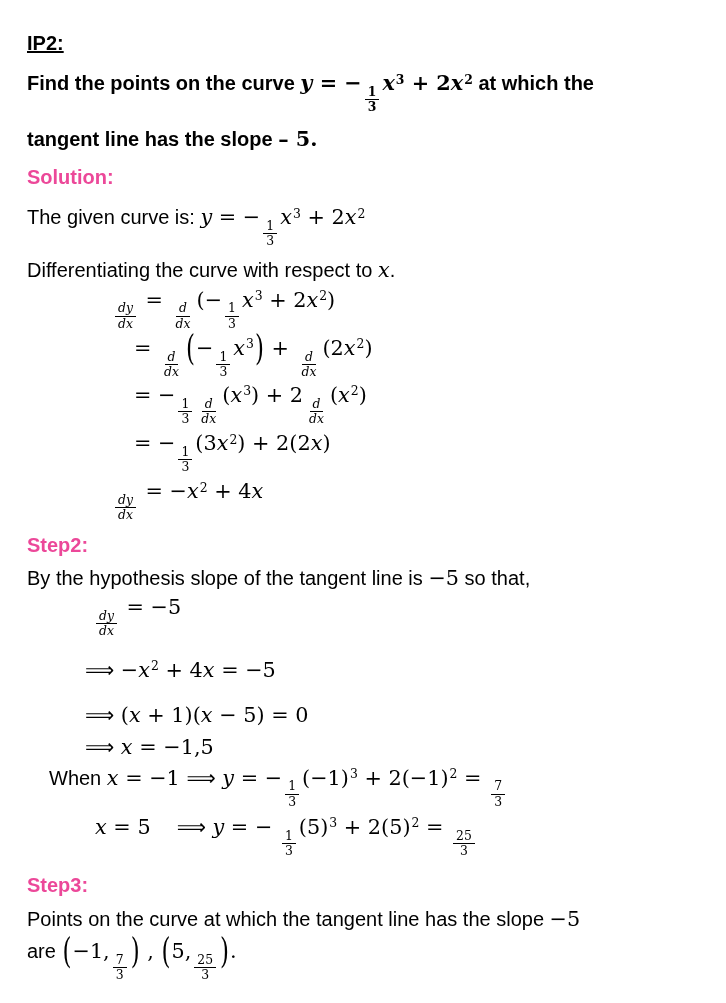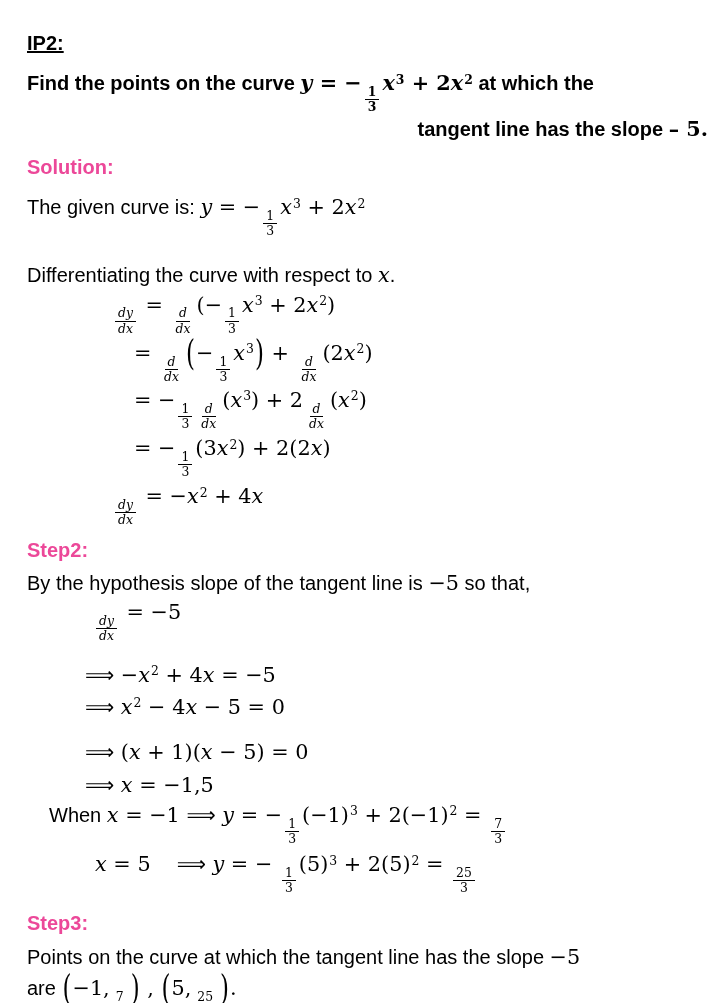--- a/index.html
+++ b/index.html
@@ -69,27 +69,27 @@
 </style>
 </head>
 <body>
 
 <div id="doc">
     <div class="line bold" style="margin-top: 0px; text-decoration: underline;"><span class="txt">IP2:</span></div>
     <div class="line bold" style="margin-top: 13px;"><span class="txt">Find the points on the curve </span><span class="math it">y</span><span class="math"> = −</span><span class="frac math">
         <span class="num">1</span>
         <span class="den">3</span>
       </span><span class="math it">x</span><span class="sup">3</span><span class="math"> + 2</span><span class="math it">x</span><span class="sup">2</span><span class="txt"> at which the</span></div>
-    <div class="line bold" style=" text-align: right;"><span class="txt">tangent line has the slope </span><span class="math">– 5.</span></div>
+    <div class="line bold" style="margin-top: 10px;"><span class="txt">tangent line has the slope </span><span class="math">– 5.</span></div>
     <div class="line red" style="margin-top: 12px;"><span class="txt">Solution:</span></div>
     <div class="line" style="margin-top: 14px;"><span class="txt">The given curve is: </span><span class="math it">y</span><span class="math"> = −</span><span class="frac math">
         <span class="num">1</span>
         <span class="den">3</span>
       </span><span class="math it">x</span><span class="sup">3</span><span class="math"> + 2</span><span class="math it">x</span><span class="sup">2</span></div>
-    <div class="line" style="margin-top: 24px;"><span class="txt">Differentiating the curve with respect to </span><span class="math it">x</span><span class="txt">.</span></div>
+    <div class="line" style="margin-top: 9px;"><span class="txt">Differentiating the curve with respect to </span><span class="math it">x</span><span class="txt">.</span></div>
     <div class="line" style="margin-top: 2px; padding-left: 85px;"><span class="frac math it">
         <span class="num">dy</span>
         <span class="den">dx</span>
       </span><span class="math"> = </span><span class="frac math it">
         <span class="num">d</span>
         <span class="den">dx</span>
       </span><span class="math">(−</span><span class="frac math">
         <span class="num">1</span>
         <span class="den">3</span>
       </span><span class="math it">x</span><span class="sup">3</span><span class="math"> + 2</span><span class="math it">x</span><span class="sup">2</span><span class="math">)</span></div>
@@ -121,21 +121,20 @@
         <span class="num">dy</span>
         <span class="den">dx</span>
       </span><span class="math"> = −</span><span class="math it">x</span><span class="sup">2</span><span class="math"> + 4</span><span class="math it">x</span></div>
     <div class="line red" style="margin-top: 9px;"><span class="txt">Step2:</span></div>
     <div class="line" style="margin-top: 7px;"><span class="txt">By the hypothesis slope of the tangent line is </span><span class="math">−5</span><span class="txt"> so that,</span></div>
     <div class="line" style="margin-top: 2px; padding-left: 66px;"><span class="frac math it">
         <span class="num">dy</span>
         <span class="den">dx</span>
       </span><span class="math"> = −5</span></div>
     <div class="line" style="margin-top: 18px; padding-left: 58px;"><span class="arrow">⟹</span><span class="math"> −</span><span class="math it">x</span><span class="sup">2</span><span class="math"> + 4</span><span class="math it">x</span><span class="math"> = −5</span></div>
-    <div class="line" style="margin-top: 5px; padding-left: 58px;"><span class="arrow">⟹</span><span class="math"> </span><span class="math it">x</span><span class="sup">2</span><span class="math"> − 4</span><span class="math it">x</span><span class="math"> − 5 = 0</span></div>
     <div class="line" style="margin-top: 18px; padding-left: 58px;"><span class="arrow">⟹</span><span class="math"> (</span><span class="math it">x</span><span class="math"> + 1)(</span><span class="math it">x</span><span class="math"> − 5) = 0</span></div>
     <div class="line" style="margin-top: 5px; padding-left: 58px;"><span class="arrow">⟹</span><span class="math"> </span><span class="math it">x</span><span class="math"> = −1,5</span></div>
     <div class="line" style="margin-top: 3px; margin-left: 22px;"><span class="txt">When </span><span class="math it">x</span><span class="math"> = −1 </span><span class="arrow">⟹</span><span class="math"> </span><span class="math it">y</span><span class="math"> = −</span><span class="frac math">
         <span class="num">1</span>
         <span class="den">3</span>
       </span><span class="math">(−1)</span><span class="sup">3</span><span class="math"> + 2(−1)</span><span class="sup">2</span><span class="math"> = </span><span class="frac math">
         <span class="num">7</span>
         <span class="den">3</span>
       </span></div>
     <div class="line" style="margin-top: 5px; padding-left: 68px;"><span class="math it">x</span><span class="math"> = 5</span><span class="spc" style="width: 1.3em;"></span><span class="arrow">⟹</span><span class="math"> </span><span class="math it">y</span><span class="math"> = − </span><span class="frac math">

